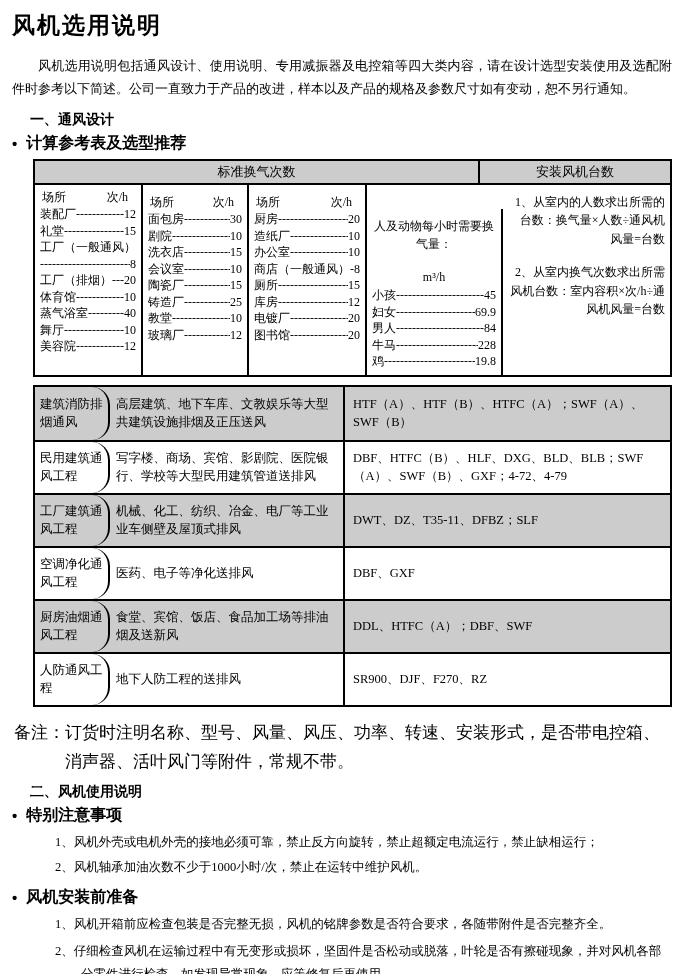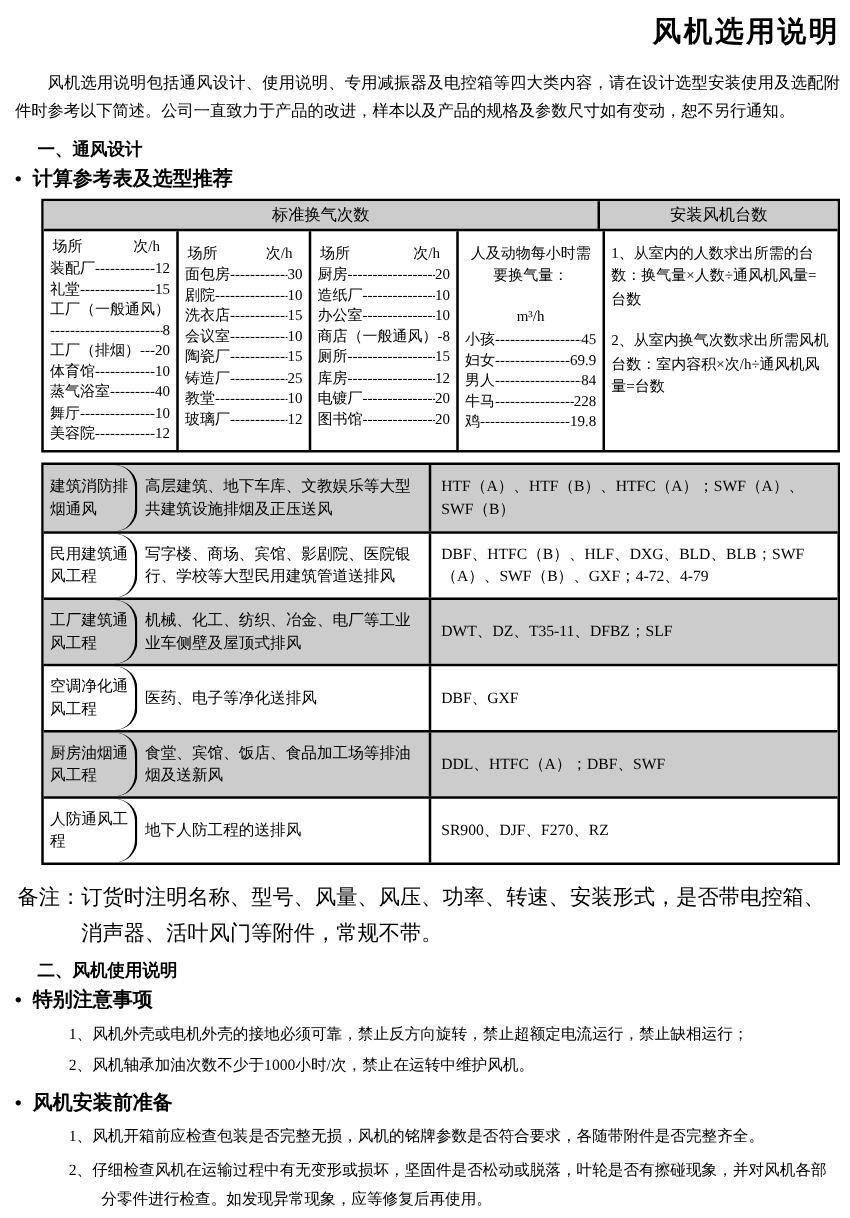--- a/index.html
+++ b/index.html
@@ -10,21 +10,21 @@
   }
   *{box-sizing:border-box;margin:0;padding:0;}
   html,body{background:#ffffff;}
   body{font-family:"Liberation Serif","DejaVu Serif",serif;color:var(--text);}
   .page{
     width:680px;height:974px;overflow:hidden;background:#fff;
     padding:8px 8px 6px 12px;position:relative;
   }
   .doc-title{
     font-family:"Liberation Sans","DejaVu Sans",sans-serif;
-    font-size:23px;font-weight:bold;text-align:right;
+    font-size:23px;font-weight:bold;text-align:left;
     letter-spacing:2px;margin:2px 0 14px 0;
   }
   .intro{
     font-size:13px;line-height:1.75;text-align:justify;
     text-indent:2em;margin:0 0 10px 0;
   }
   .sec-heading{
     font-family:"Liberation Sans","DejaVu Sans",sans-serif;
     font-size:14px;font-weight:bold;margin:4px 0 4px 18px;
   }
@@ -38,25 +38,25 @@
   
   .t1{
     margin-left:21px;width:639px;border:2px solid var(--border);
     font-size:12px;
   }
   .t1-head{display:flex;background:var(--header-bg);border-bottom:2px solid var(--border);
     font-size:13px;text-align:center;}
   .t1-head .hl{flex:1;border-right:2px solid var(--border);padding:2px;}
   .t1-head .hr{width:190px;padding:2px;}
   .t1-body{display:flex;align-items:stretch;}
-  .t1col{border-right:2px solid var(--border);padding:4px 5px 5px 5px;line-height:1.38;}
+  .t1col{border-right:2px solid var(--border);padding:4px 5px 5px 5px;line-height:1.38;text-align:right;}
   .t1col.c1{width:108px;}
   .t1col.c2{width:106px;padding-top:9px;}
   .t1col.c3{width:118px;padding-top:9px;}
-  .t1col.c4{width:117px;text-align:center;}
+  .t1col.c4{width:136px;text-align:center;margin-top:24px;}
   .t1col.c5{flex:1;border-right:none;font-size:12px;line-height:1.55;padding:8px 5px;}
   .col-head{display:flex;justify-content:space-between;padding:0 8px 1px 2px;}
   .vrow{display:flex;align-items:baseline;}
   .vname{white-space:nowrap;flex-shrink:0;}
   .vval{white-space:nowrap;flex-shrink:0;}
   .vdash{flex:1;overflow:hidden;white-space:nowrap;min-width:0;}
   .vdash::before{content:"--------------------------------------------------------";}
   .animal-title{margin-top:4px;line-height:1.5;padding:0 2px;}
   .animal-unit{margin:16px 0 2px 0;}
   .c4 .vrow{text-align:left;align-items:flex-end;}

